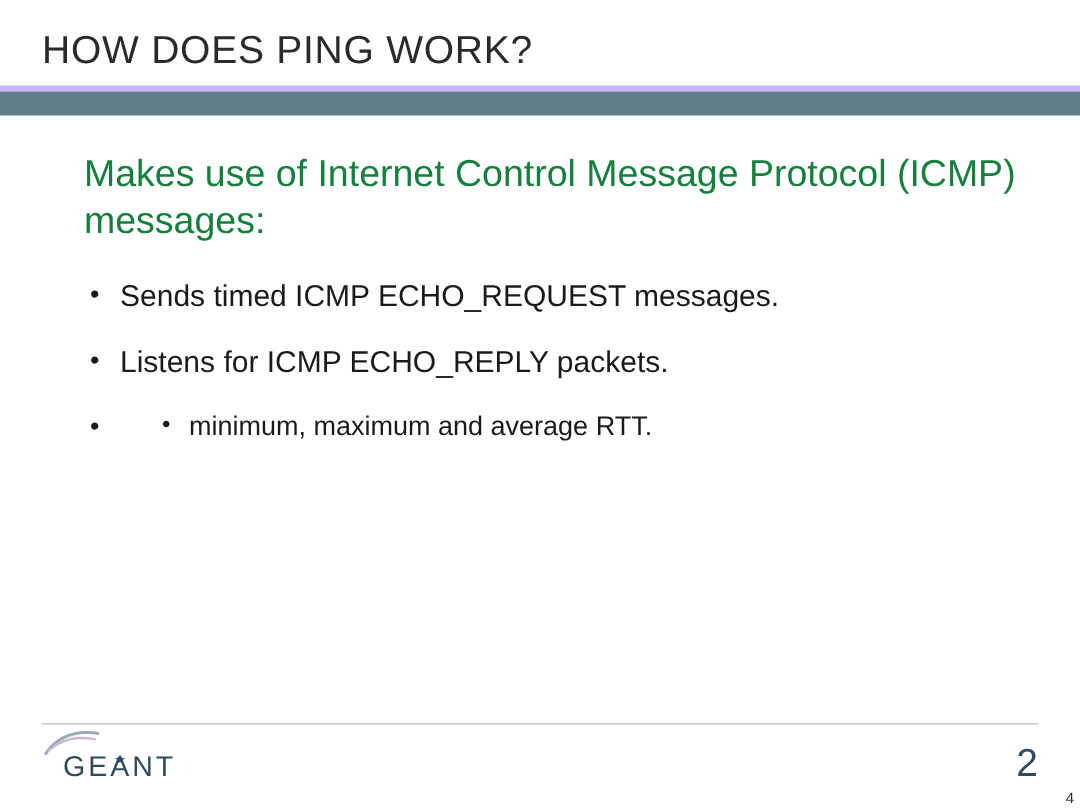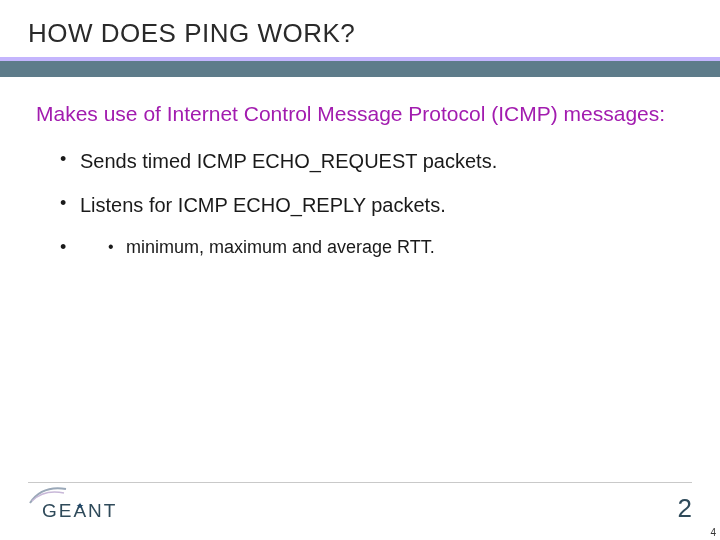--- a/index.html
+++ b/index.html
@@ -21,24 +21,25 @@
     letter-spacing: 0.5px;
   }
   .accent-bar {
     height: 16px;
     background: #5e7c8a;
   }
   .content {
     padding: 24px 36px 0 36px;
   }
   .intro {
-    font-size: 21px;
-    color: #a21caf;
+    font-size: 25px;
+    color: #15803d;
     line-height: 1.25;
     margin-bottom: 22px;
+    margin-left: 20px;
   }
   ul.level1 {
     list-style: none;
     padding-left: 24px;
   }
   ul.level1 > li {
     font-size: 20px;
     color: #1a1a1a;
     margin-bottom: 20px;
     position: relative;
@@ -128,21 +129,21 @@
 
 <div class="title-area">
   <div class="title-text">HOW DOES PING WORK?</div>
 </div>
 <div class="accent-bar"></div>
 
 <div class="content">
   <div class="intro">Makes use of Internet Control Message Protocol (ICMP) messages:</div>
   <ul class="level1">
     <li>
-      <span>Sends timed ICMP ECHO_REQUEST packets.</span>
+      <span>Sends timed ICMP ECHO_REQUEST messages.</span>
     </li>
     <li>
       <span>Listens for ICMP ECHO_REPLY packets.</span>
     </li>
     <li>
       <ul class="level2">
         <li>
           <span>minimum, maximum and average RTT.</span>
         </li>
       </ul>

